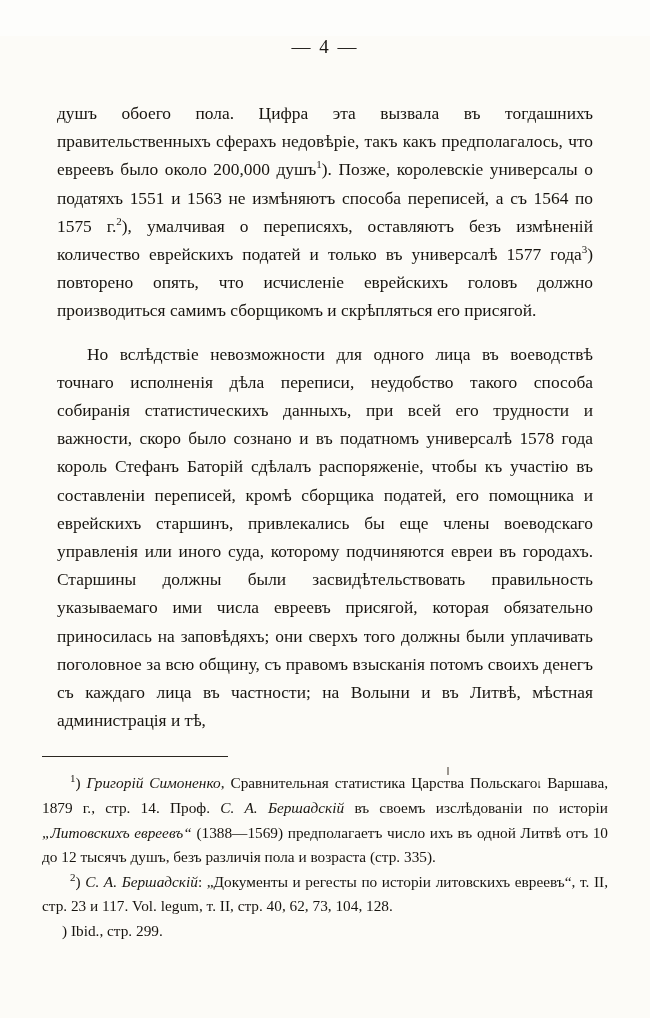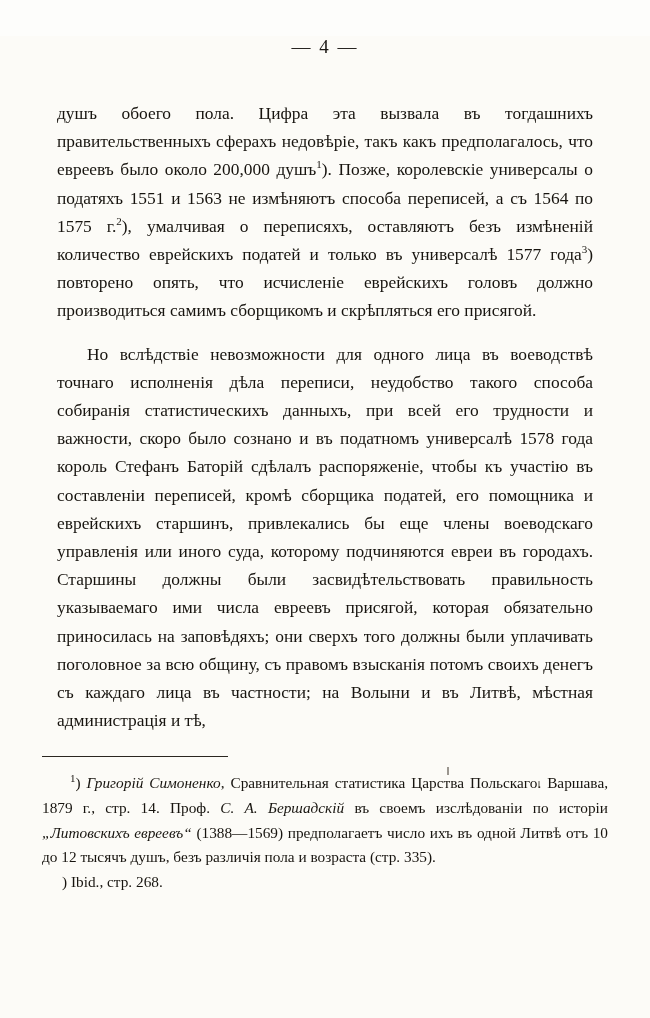--- a/index.html
+++ b/index.html
@@ -112,19 +112,20 @@
   <div class="page-number">— 4 —</div>
 
   <div class="body-text">
     <p class="para">душъ обоего пола. Цифра эта вызвала въ тогдашнихъ правительственныхъ сферахъ недовѣріе, такъ какъ предполагалось, что евреевъ было около 200,000 душъ<span class="sup">1</span>). Позже, королевскіе универсалы о податяхъ 1551 и 1563 не измѣняютъ способа переписей, а съ 1564 по 1575 г.<span class="sup">2</span>), умалчивая о переписяхъ, оставляютъ безъ измѣненій количество еврейскихъ податей и только въ универсалѣ 1577 года<span class="sup">3</span>) повторено опять, что исчисленіе еврейскихъ головъ должно производиться самимъ сборщикомъ и скрѣпляться его присягой.</p>
     <p class="para indent">Но вслѣдствіе невозможности для одного лица въ воеводствѣ точнаго исполненія дѣла переписи, неудобство такого способа собиранія статистическихъ данныхъ, при всей его трудности и важности, скоро было сознано и въ податномъ универсалѣ 1578 года король Стефанъ Баторій сдѣлалъ распоряженіе, чтобы къ участію въ составленіи переписей, кромѣ сборщика податей, его помощника и еврейскихъ старшинъ, привлекались бы еще члены воеводскаго управленія или иного суда, которому подчиняются евреи въ городахъ. Старшины должны были засвидѣтельствовать правильность указываемаго ими числа евреевъ присягой, которая обязательно приносилась на заповѣдяхъ; они сверхъ того должны были уплачивать поголовное за всю общину, съ правомъ взысканія потомъ своихъ денегъ съ каждаго лица въ частности; на Волыни и въ Литвѣ, мѣстная администрація и тѣ,</p>
   </div>
 
   <div class="footnotes">
     <div class="footnote-rule"></div>
     <p class="fn indent"><span class="fn-marker">1</span>) <span class="it">Григорій Симоненко</span>, Сравнительная статистика Царства Польскаго. Варшава, 1879 г., стр. 14. Проф. <span class="it">С. А. Бершадскій</span> въ своемъ изслѣдованіи по исторіи <span class="it">„Литовскихъ евреевъ“</span> (1388—1569) предполагаетъ число ихъ въ одной Литвѣ отъ 10 до 12 тысячъ душъ, безъ различія пола и возраста (стр. 335).</p>
-    <p class="fn indent-small">) Ibid., стр. 268.</p>
+    <p class="fn indent"><span class="fn-marker">2</span>) <span class="it">С. А. Бершадскій</span>: „Документы и регесты по исторіи литовскихъ евреевъ“, т. II, стр. 23 и 117. Vol. legum, т. II, стр. 40, 62, 73, 104, 128.</p>
+    <p class="fn indent-small">) Ibid., стр. 299.</p>
   </div>
 
   <div class="speck-a"></div>
   <div class="speck-b"></div>
 
 </div>
 
 </body></html>

